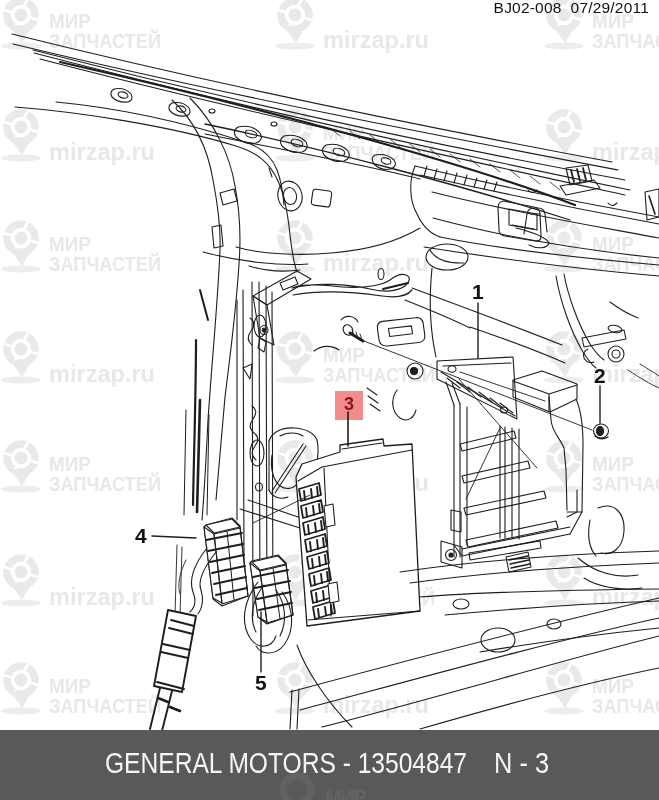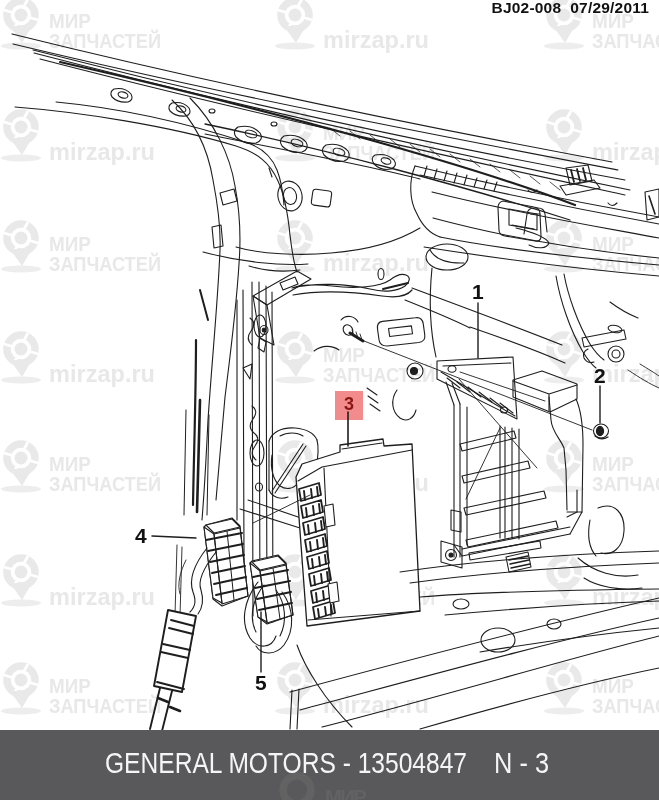--- a/index.html
+++ b/index.html
@@ -1,19 +1,19 @@
 <!DOCTYPE html>
 <html><head>
 <meta charset="utf-8">
 <style>
   html,body{margin:0;padding:0;}
   body{width:659px;height:800px;overflow:hidden;background:#fff;font-family:"Liberation Sans", sans-serif;}
   #page{position:relative;width:659px;height:800px;background:#fff;}
   svg{position:absolute;left:0;top:0;}
-  .hdr{position:absolute;top:-1px;right:10px;font-size:15.5px;font-weight:bold;color:#111;letter-spacing:0.2px;white-space:pre;}
+  .hdr{position:absolute;top:-1px;right:10px;font-size:15.5px;font-weight:normal;color:#111;letter-spacing:0.2px;white-space:pre;}
   .footer{position:absolute;left:0;top:730px;width:659px;height:70px;background:#59595b;}
 </style>
 </head>
 <body>
 <div id="page">
 
 <svg width="659" height="800" viewBox="0 0 659 800">
   <defs>
     <g id="wmlogo">
       <circle cx="19" cy="17" r="14" fill="none" stroke="#e9e9e9" stroke-width="7.5"></circle>

